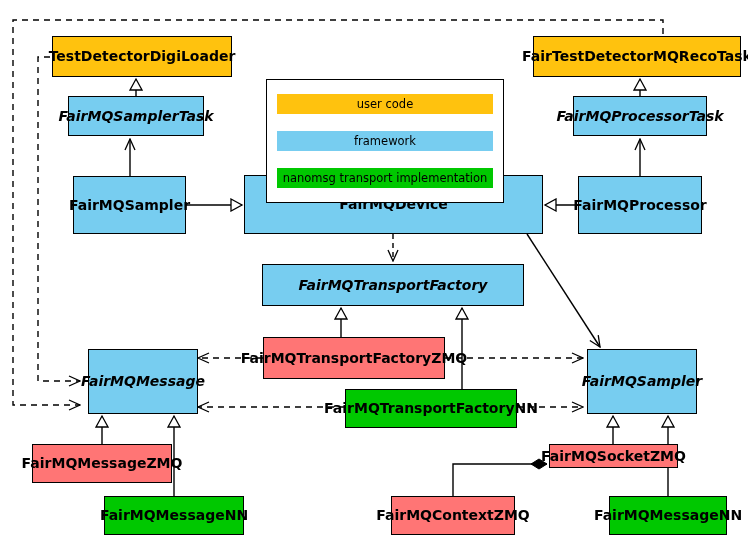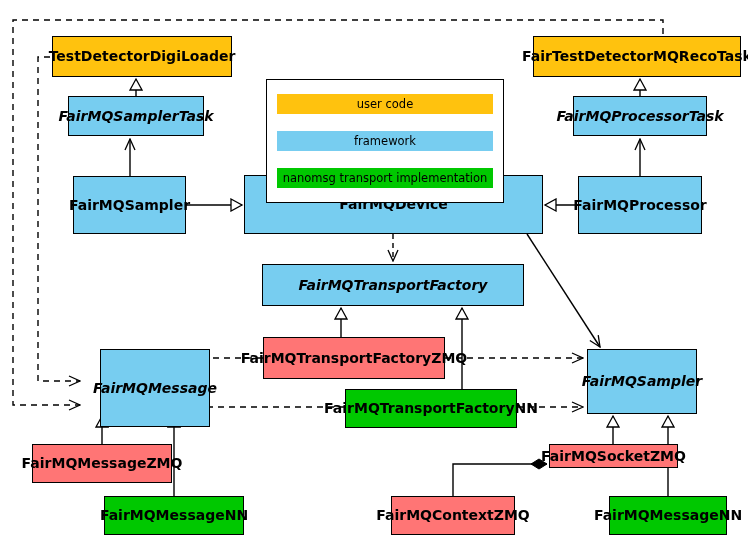--- a/index.html
+++ b/index.html
@@ -95,21 +95,21 @@
       <div class="node usercode" style="left: 52px; top: 36px; width: 180px; height: 41px;">TestDetectorDigiLoader</div>
       <div class="node usercode" style="left: 533px; top: 36px; width: 208px; height: 41px;">FairTestDetectorMQRecoTask</div>
       <div class="node framework abstract" style="left: 68px; top: 96px; width: 136px; height: 40px;">FairMQSamplerTask</div>
       <div class="node framework abstract" style="left: 573px; top: 96px; width: 134px; height: 40px;">FairMQProcessorTask</div>
       <div class="node framework" style="left: 73px; top: 176px; width: 113px; height: 58px;">FairMQSampler</div>
       <div class="node framework" style="left: 244px; top: 175px; width: 299px; height: 59px;">FairMQDevice</div>
       <div class="node framework" style="left: 578px; top: 176px; width: 124px; height: 58px;">FairMQProcessor</div>
       <div class="node framework abstract" style="left: 262px; top: 264px; width: 262px; height: 42px;">FairMQTransportFactory</div>
       <div class="node zmq" style="left: 263px; top: 337px; width: 182px; height: 42px;">FairMQTransportFactoryZMQ</div>
       <div class="node nn" style="left: 345px; top: 389px; width: 172px; height: 39px;">FairMQTransportFactoryNN</div>
-      <div class="node framework abstract" style="left: 100px; top: 349px; width: 110px; height: 78px;">FairMQMessage</div>
+      <div class="node framework abstract" style="left: 88px; top: 349px; width: 110px; height: 65px;">FairMQMessage</div>
       <div class="node framework abstract" style="left: 587px; top: 349px; width: 110px; height: 65px;">FairMQSampler</div>
       <div class="node zmq" style="left: 32px; top: 444px; width: 140px; height: 39px;">FairMQMessageZMQ</div>
       <div class="node nn" style="left: 104px; top: 496px; width: 140px; height: 39px;">FairMQMessageNN</div>
       <div class="node zmq" style="left: 549px; top: 444px; width: 129px; height: 24px;">FairMQSocketZMQ</div>
       <div class="node nn" style="left: 609px; top: 496px; width: 118px; height: 39px;">FairMQMessageNN</div>
       <div class="node zmq" style="left: 391px; top: 496px; width: 124px; height: 39px;">FairMQContextZMQ</div>
     </div>
 
   <div id="legend">
       <div class="legend-row usercode">user code</div>

